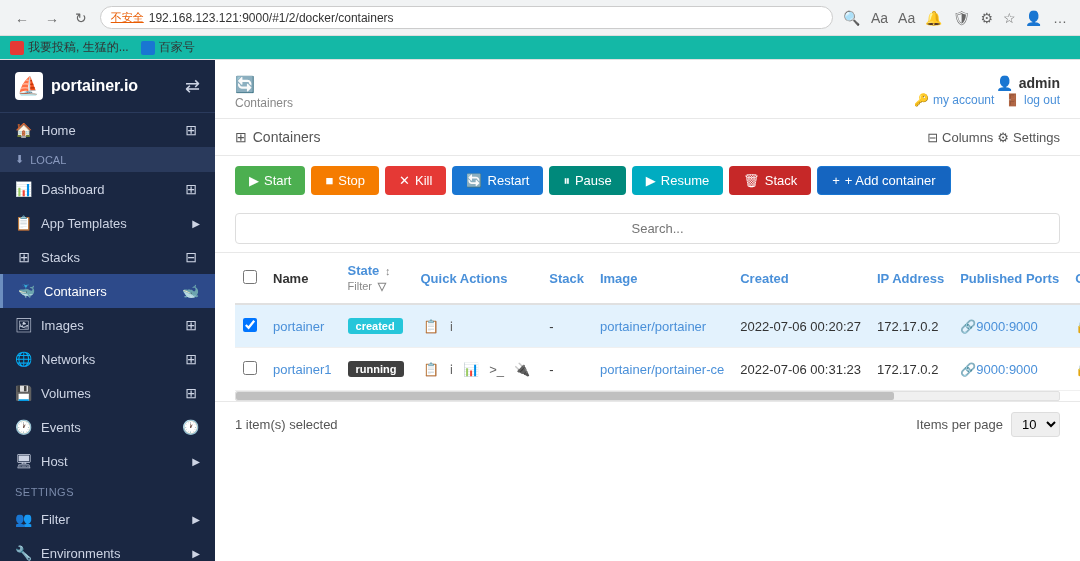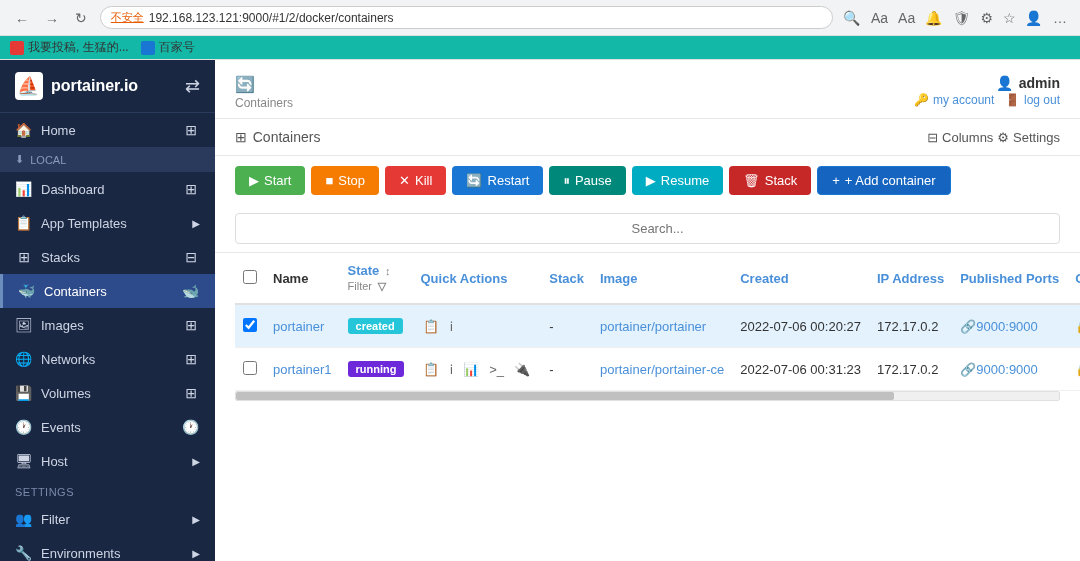--- a/index.html
+++ b/index.html
@@ -243,21 +243,21 @@
     .checkbox { width: 14px; height: 14px; cursor: pointer; }
     .state-badge {
       display: inline-block;
       padding: 2px 8px;
       border-radius: 3px;
       font-size: 11px;
       font-weight: bold;
       color: white;
     }
     .state-created { background: #26c6da; }
-    .state-running { background: #6d28d9; }
+    .state-running { background: #404040; }
 
     .container-link { color: #4a90d9; text-decoration: none; }
     .image-link { color: #4a90d9; text-decoration: none; }
     .port-link { color: #4a90d9; text-decoration: none; }
 
     .quick-actions { display: flex; gap: 4px; align-items: center; }
     .action-icon { 
       color: #666; cursor: pointer; font-size: 13px; 
       padding: 2px 3px; border-radius: 2px;
     }
@@ -617,15 +617,26 @@
             </td>
           </tr>
         </tbody>
       </table>
     </div>
 
     <div class="scrollbar-area">
       <div class="scrollbar-thumb"></div>
     </div>
 
+    <div class="table-footer">
+      <span>1 item(s) selected</span>
+      <div class="items-per-page">
+        <span>Items per page</span>
+        <select class="per-page-select">
+          <option>10</option>
+          <option>25</option>
+          <option>50</option>
+        </select>
+      </div>
+    </div>
 
   </div>
 </div>
 
 </body></html>

